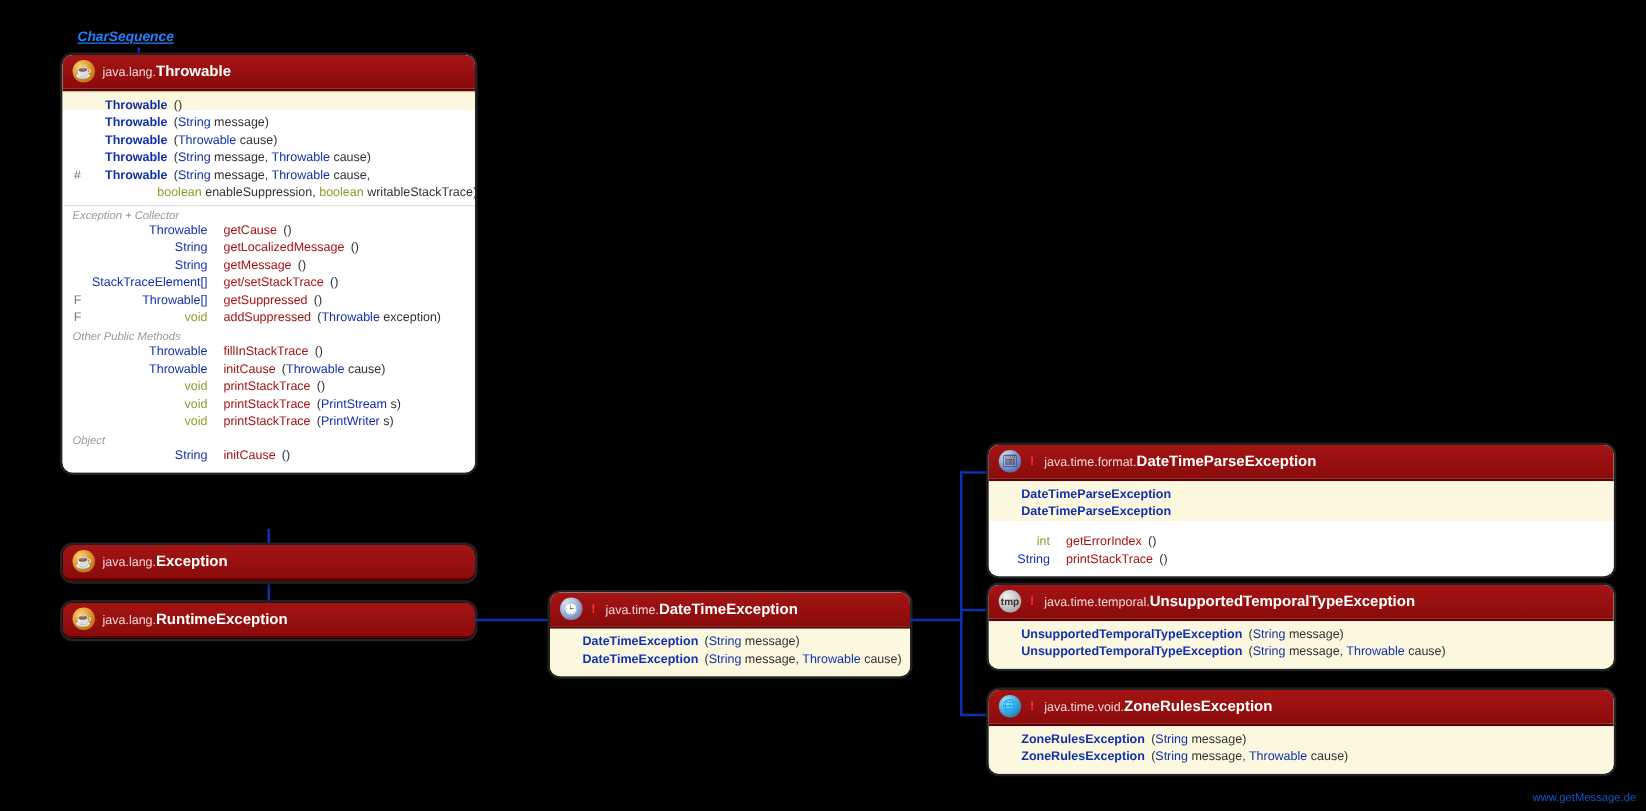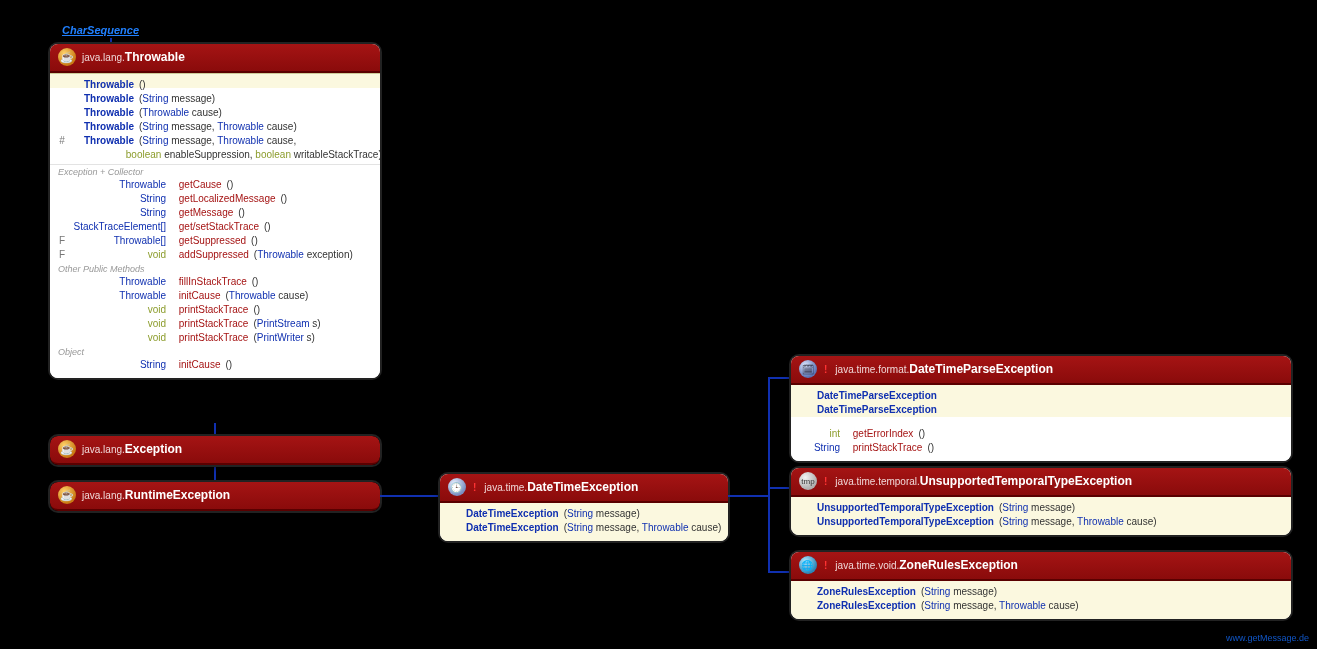--- a/index.html
+++ b/index.html
@@ -10,21 +10,21 @@
 
   .class-box { position: absolute; background: #fff; border-radius: 8px; box-shadow: 0 0 0 2px #222, 0 2px 6px rgba(0,0,0,.8); overflow: hidden; }
   .class-box.header-only { background: transparent; }
   .class-hdr { background: linear-gradient(#a51414,#8a0b0b); color: #fff; padding: 4px 8px 5px 8px; display: flex; align-items: center; gap: 6px; border-bottom: 2px solid #5a0000; }
   .class-hdr .pkg { color: #f0d8d8; font-size: 10px; margin-top: 20px; }
   .class-hdr .cls { color: #fff; font-weight: bold; font-size: 12px; }
 
   .icon-cup { width: 18px; height: 18px; border-radius: 50%; background: radial-gradient(circle at 35% 30%, #ffd26a, #c97a14 70%); display: inline-flex; align-items: center; justify-content: center; font-size: 11px; }
   .icon-date { width: 18px; height: 18px; border-radius: 50%; background: radial-gradient(circle at 35% 30%, #dfe8ff, #5a74b5 70%); display: inline-flex; align-items: center; justify-content: center; font-size: 10px; color:#223; }
   .icon-clock { width: 18px; height: 18px; border-radius: 50%; background: radial-gradient(circle at 35% 30%, #e8f0ff, #7a8ec0 70%); display: inline-flex; align-items: center; justify-content: center; font-size: 10px; }
-  .icon-tmp { width: 18px; height: 18px; border-radius: 50%; background: radial-gradient(circle at 35% 30%, #f2f2f2, #aeaeae 70%); display: inline-flex; align-items: center; justify-content: center; font-size: 8px; color:#333; font-weight:normal; }
+  .icon-tmp { width: 18px; height: 18px; border-radius: 50%; background: radial-gradient(circle at 35% 30%, #f2f2f2, #aeaeae 70%); display: inline-flex; align-items: center; justify-content: center; font-size: 8px; color:#333; font-weight:bold; }
   .icon-zone { width: 18px; height: 18px; border-radius: 50%; background: radial-gradient(circle at 35% 30%, #b3e9ff, #2a86b8 70%); display: inline-flex; align-items: center; justify-content: center; font-size: 10px; }
 
   .members { background: #fff; padding: 4px 6px 6px 6px; }
   .members.yellow-top { border-top: 1px solid #cc9; background: linear-gradient(#fbf8df 0, #fbf8df 14px, #fff 14px, #fff 100%); }
   .section-label { color: #999; font-style: italic; font-size: 9px; margin: 2px 0 1px 2px; }
   .row { display: flex; gap: 5px; white-space: nowrap; line-height: 14px; padding-left: 2px; }
   .row .mod { color: #777; width: 8px; text-align:center; }
   .row .name { color: #a51414; font-weight: normal; }
   .row .ctor { color: #1030b0; font-weight: bold; }
   .row .paren { color: #333; }

